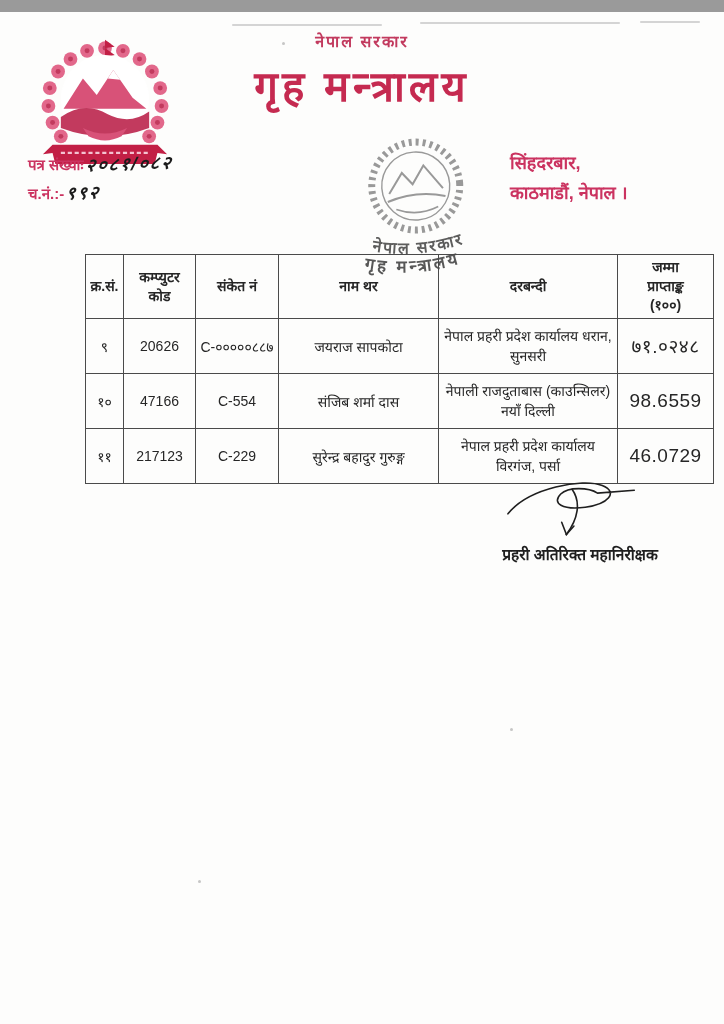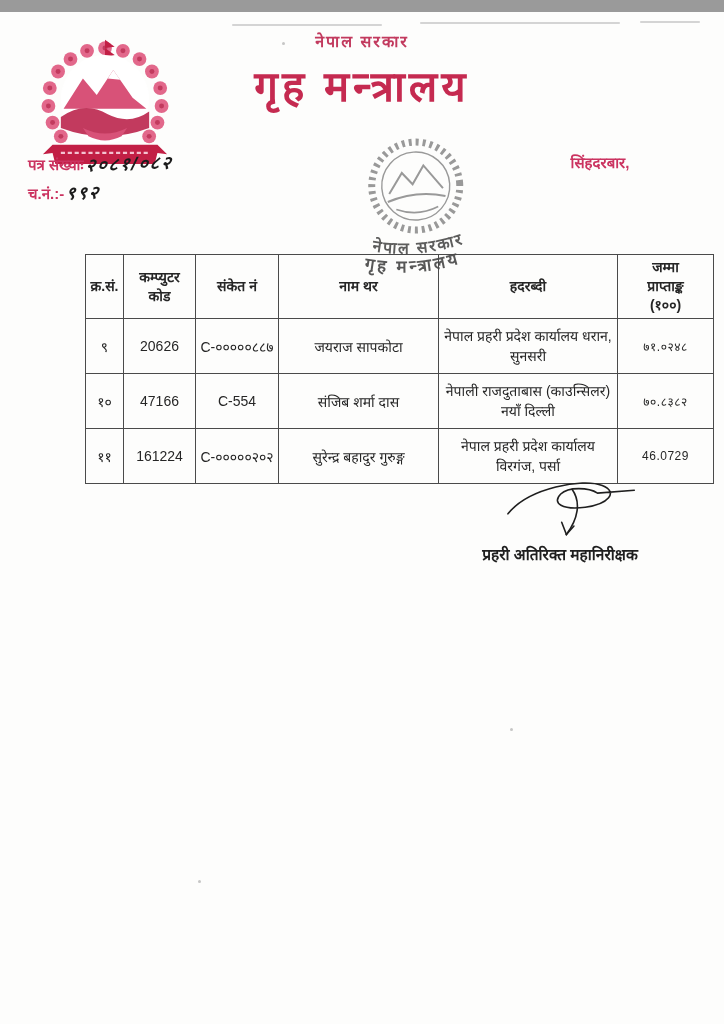--- a/index.html
+++ b/index.html
@@ -31,48 +31,48 @@
   .meta-left{
     position:absolute;left:28px;top:138px;
     font-size:15px;font-weight:700;color:#cb3360;line-height:29px;white-space:nowrap;
   }
   .hand{
     display:inline-block;color:#1b1b1b;font-weight:600;font-size:18px;
     transform:skewX(-8deg) rotate(-2deg);letter-spacing:2px;margin-left:2px;
     font-style:italic;
   }
   .meta-right{
-    position:absolute;right:34px;top:136px;width:180px;text-align:center;
-    font-size:15px;font-weight:700;color:#cb3360;line-height:30px;
+    position:absolute;right:34px;top:136px;width:180px;
+    font-size:18px;font-weight:700;color:#cb3360;line-height:30px;
   }
 
   
   .stamp{position:absolute;left:322px;top:122px;width:190px;height:140px;opacity:.82;transform:rotate(-4deg);}
 
   
   .tbl-wrap{position:absolute;left:85px;top:242px;width:628px;}
   table.results{
     width:628px;border-collapse:collapse;table-layout:fixed;
     font-size:14px;color:#262626;
   }
   table.results th,table.results td{
     border:1.6px solid #4a4a4a;
     vertical-align:middle;text-align:center;
     padding:3px 4px;
   }
   table.results th{font-weight:700;line-height:19px;}
   thead tr{height:62px;}
   tbody tr{height:55px;}
   td.posting{text-align:left;padding-left:8px;line-height:20px;border-radius:27px;}
-  td.marks{font-size:12px;letter-spacing:.5px;}
+  td.marks{font-size:19px;letter-spacing:.5px;}
 
   
   .sig-scribble{position:absolute;left:498px;top:466px;width:150px;height:66px;}
   .sig-text{
-    position:absolute;left:430px;top:530px;width:260px;text-align:center;
+    position:absolute;left:450px;top:530px;width:260px;text-align:center;
     font-size:15.5px;font-weight:700;color:#1f1f1f;line-height:25px;
   }
   .sig-text .nm{font-weight:700;}
 </style>
 </head>
 <body>
 
 <div class="page">
 
   <div class="smear" style="left:232px;top:12px;width:150px;"></div>
@@ -140,20 +140,21 @@
     <div>
       <span>पत्र संख्याः</span><span class="hand">२०८१/०८२</span>
     </div>
     <div>
       <span>च.नं.:-</span><span class="hand">९९२</span>
     </div>
   </div>
 
   <div class="meta-right">
     <div>सिंहदरबार,</div>
+    <div>काठमाडौं, नेपाल ।</div>
   </div>
 
   <svg class="stamp" viewBox="0 0 190 140">
     <g stroke="#6e6e6e" fill="none" opacity="0.85">
       <circle cx="95" cy="52" r="44" stroke-width="7" stroke-dasharray="3 4"></circle>
       <circle cx="95" cy="52" r="34" stroke-width="1.4"></circle>
       <path d="M68,58 L82,38 L92,50 L104,32 L122,56" stroke-width="2"></path>
       <path d="M66,66 Q95,56 124,64" stroke-width="2"></path>
       <path d="M74,74 q21,9 42,0" stroke-width="1.6"></path>
     </g>
@@ -178,21 +179,21 @@
         <col style="width:160px">
           <col style="width:179px">
           <col style="width:96px">
       </colgroup>
       <thead>
         <tr>
           <th>क्र.सं.</th>
           <th>कम्प्युटर कोड</th>
           <th>संकेत नं</th>
           <th>नाम थर</th>
-          <th>हदरब्दी</th>
+          <th>दरबन्दी</th>
           <th>
             <div>जम्मा</div>
             <div>प्राप्ताङ्क</div>
             <div>(१००)</div>
           </th>
         </tr>
       </thead>
       <tbody>
     <tr>
       <td>९</td>
@@ -202,27 +203,27 @@
       <td class="posting">नेपाल प्रहरी प्रदेश कार्यालय धरान, सुनसरी</td>
       <td class="marks">७१.०२४८</td>
     </tr>
 
     <tr>
       <td>१०</td>
       <td>47166</td>
       <td>C-554</td>
       <td>संजिब शर्मा दास</td>
       <td class="posting">नेपाली राजदुताबास (काउन्सिलर) नयाँ दिल्ली</td>
-      <td class="marks">७०.८३८२</td>
+      <td class="marks">98.6559</td>
     </tr>
 
     <tr>
       <td>११</td>
-      <td>161224</td>
-      <td>C-०००००२०२</td>
+      <td>217123</td>
+      <td>C-229</td>
       <td>सुरेन्द्र बहादुर गुरुङ्ग</td>
       <td class="posting">नेपाल प्रहरी प्रदेश कार्यालय विरगंज, पर्सा</td>
       <td class="marks">46.0729</td>
     </tr>
   </tbody>
     </table>
   </div>
 
   <svg class="sig-scribble" viewBox="0 0 150 70">
     <g stroke="#1f1f1f" stroke-width="1.7" fill="none" stroke-linecap="round">

